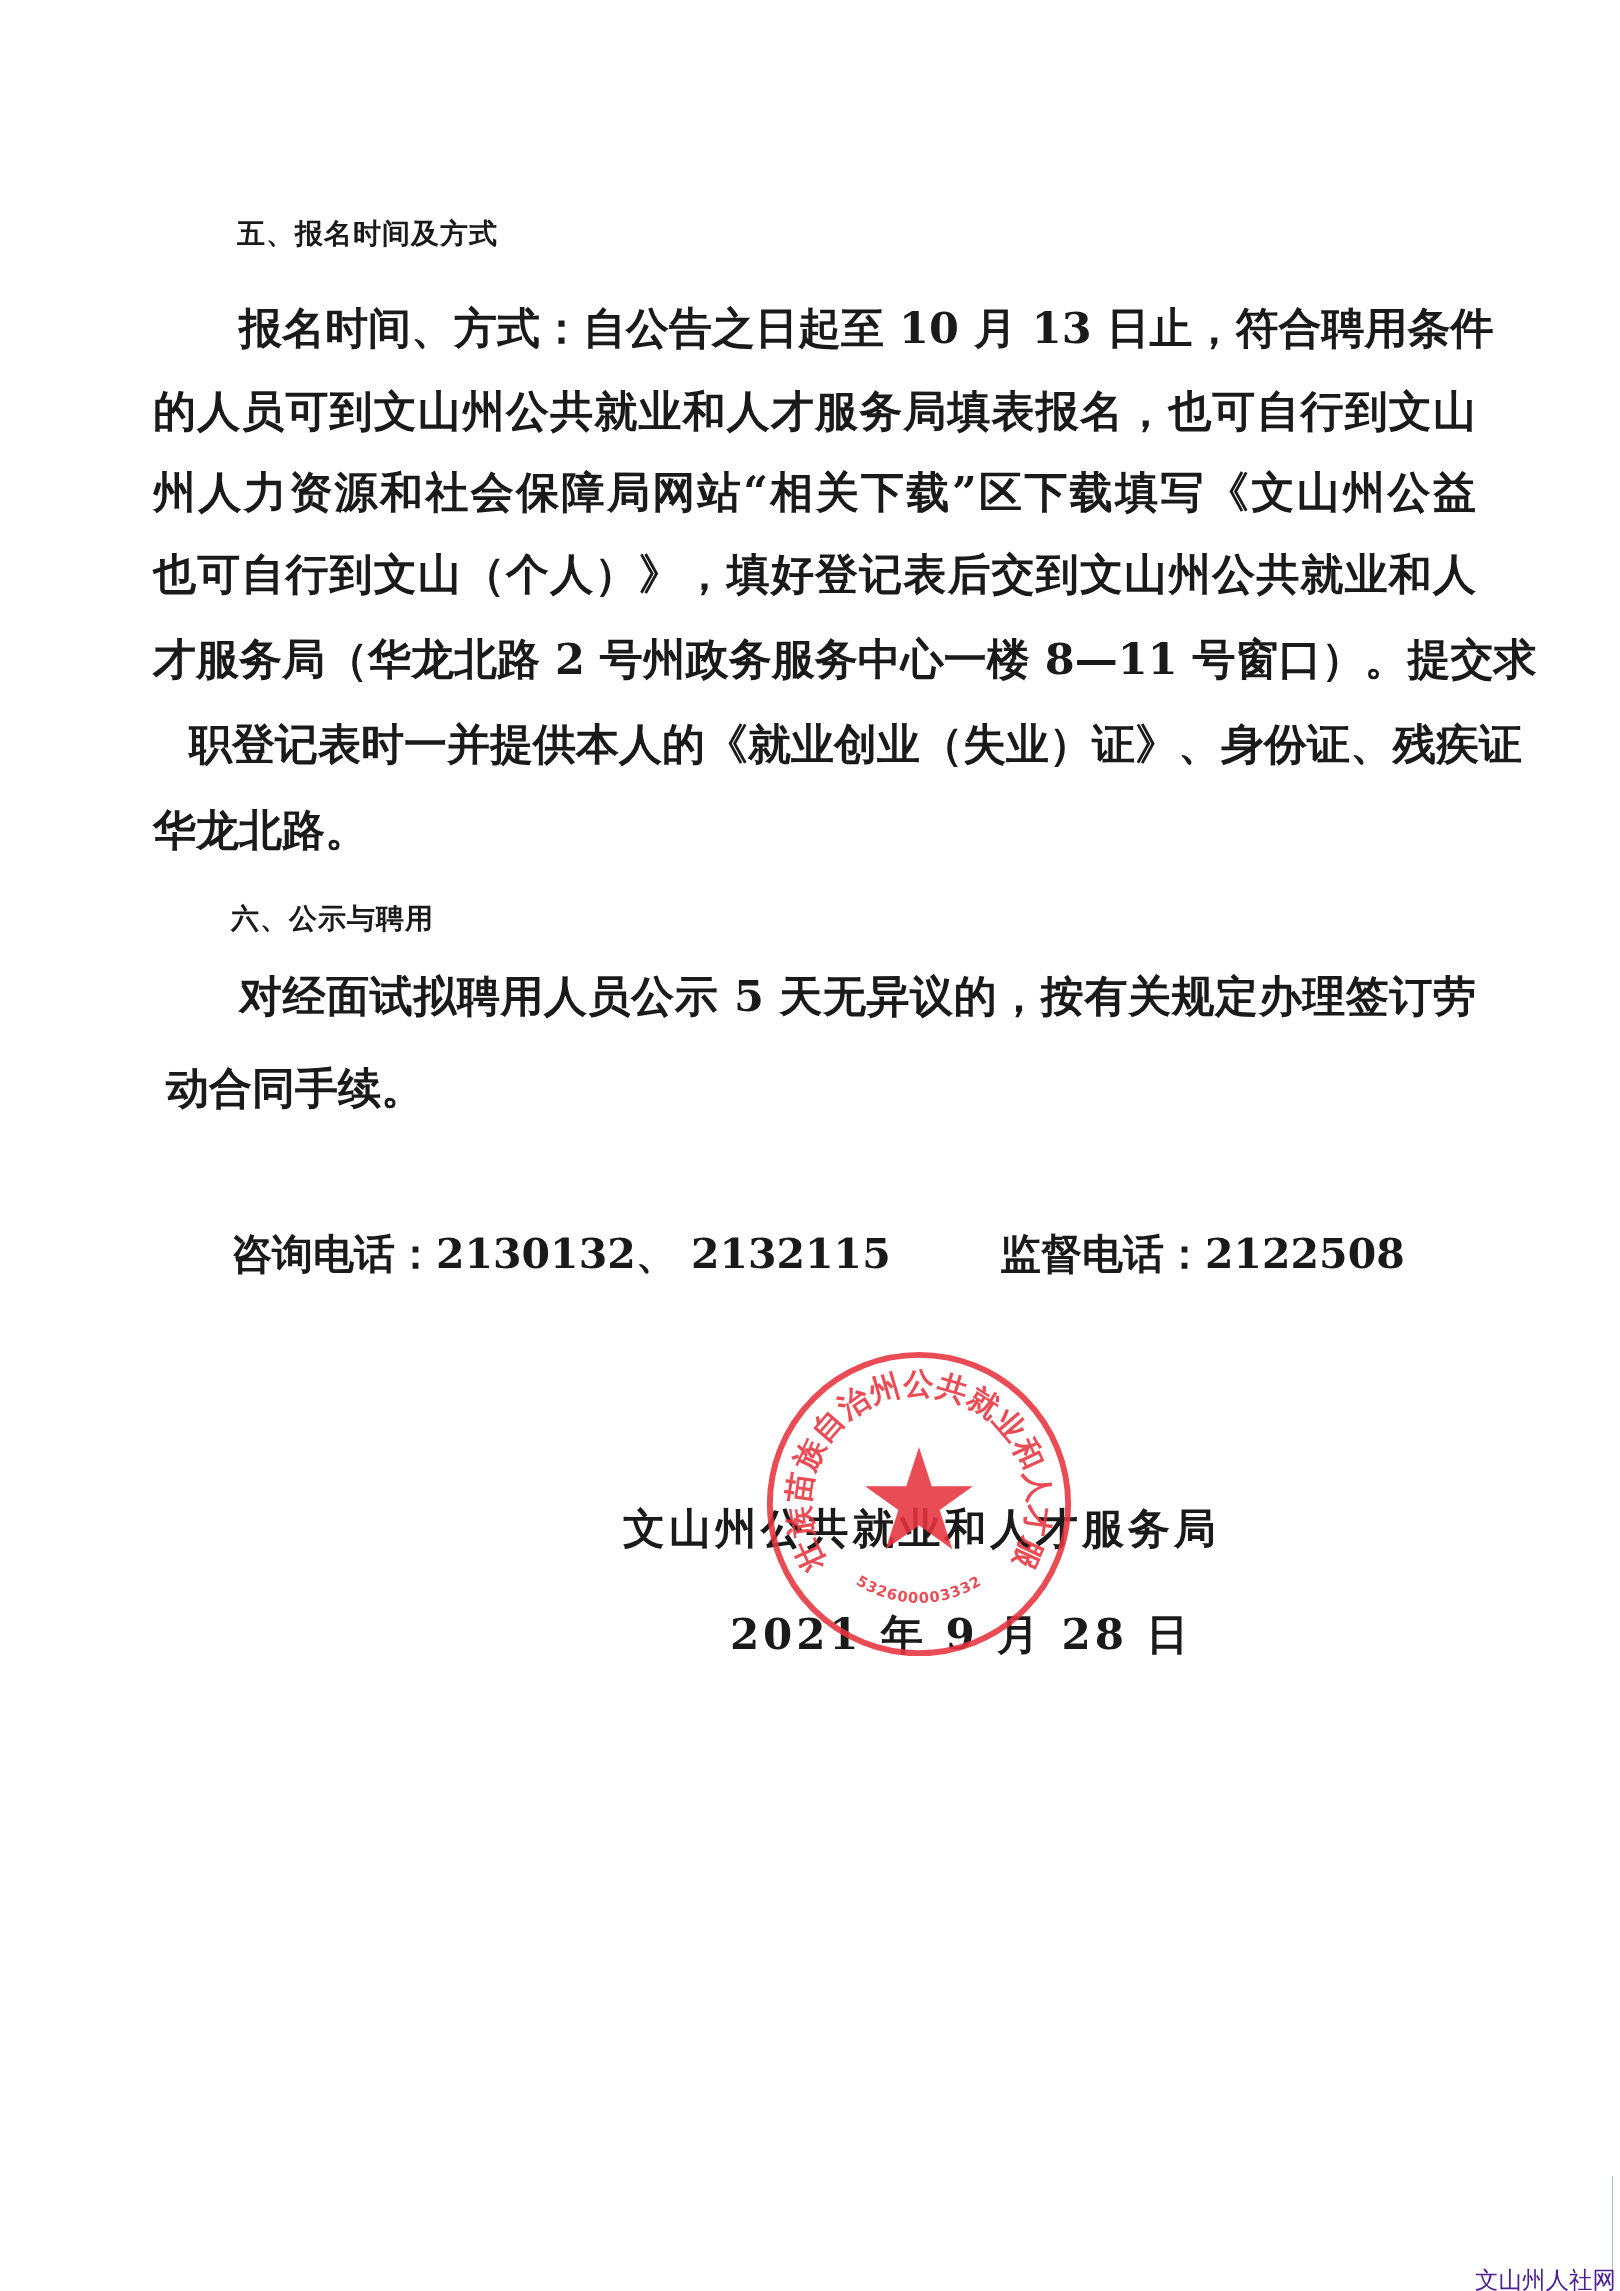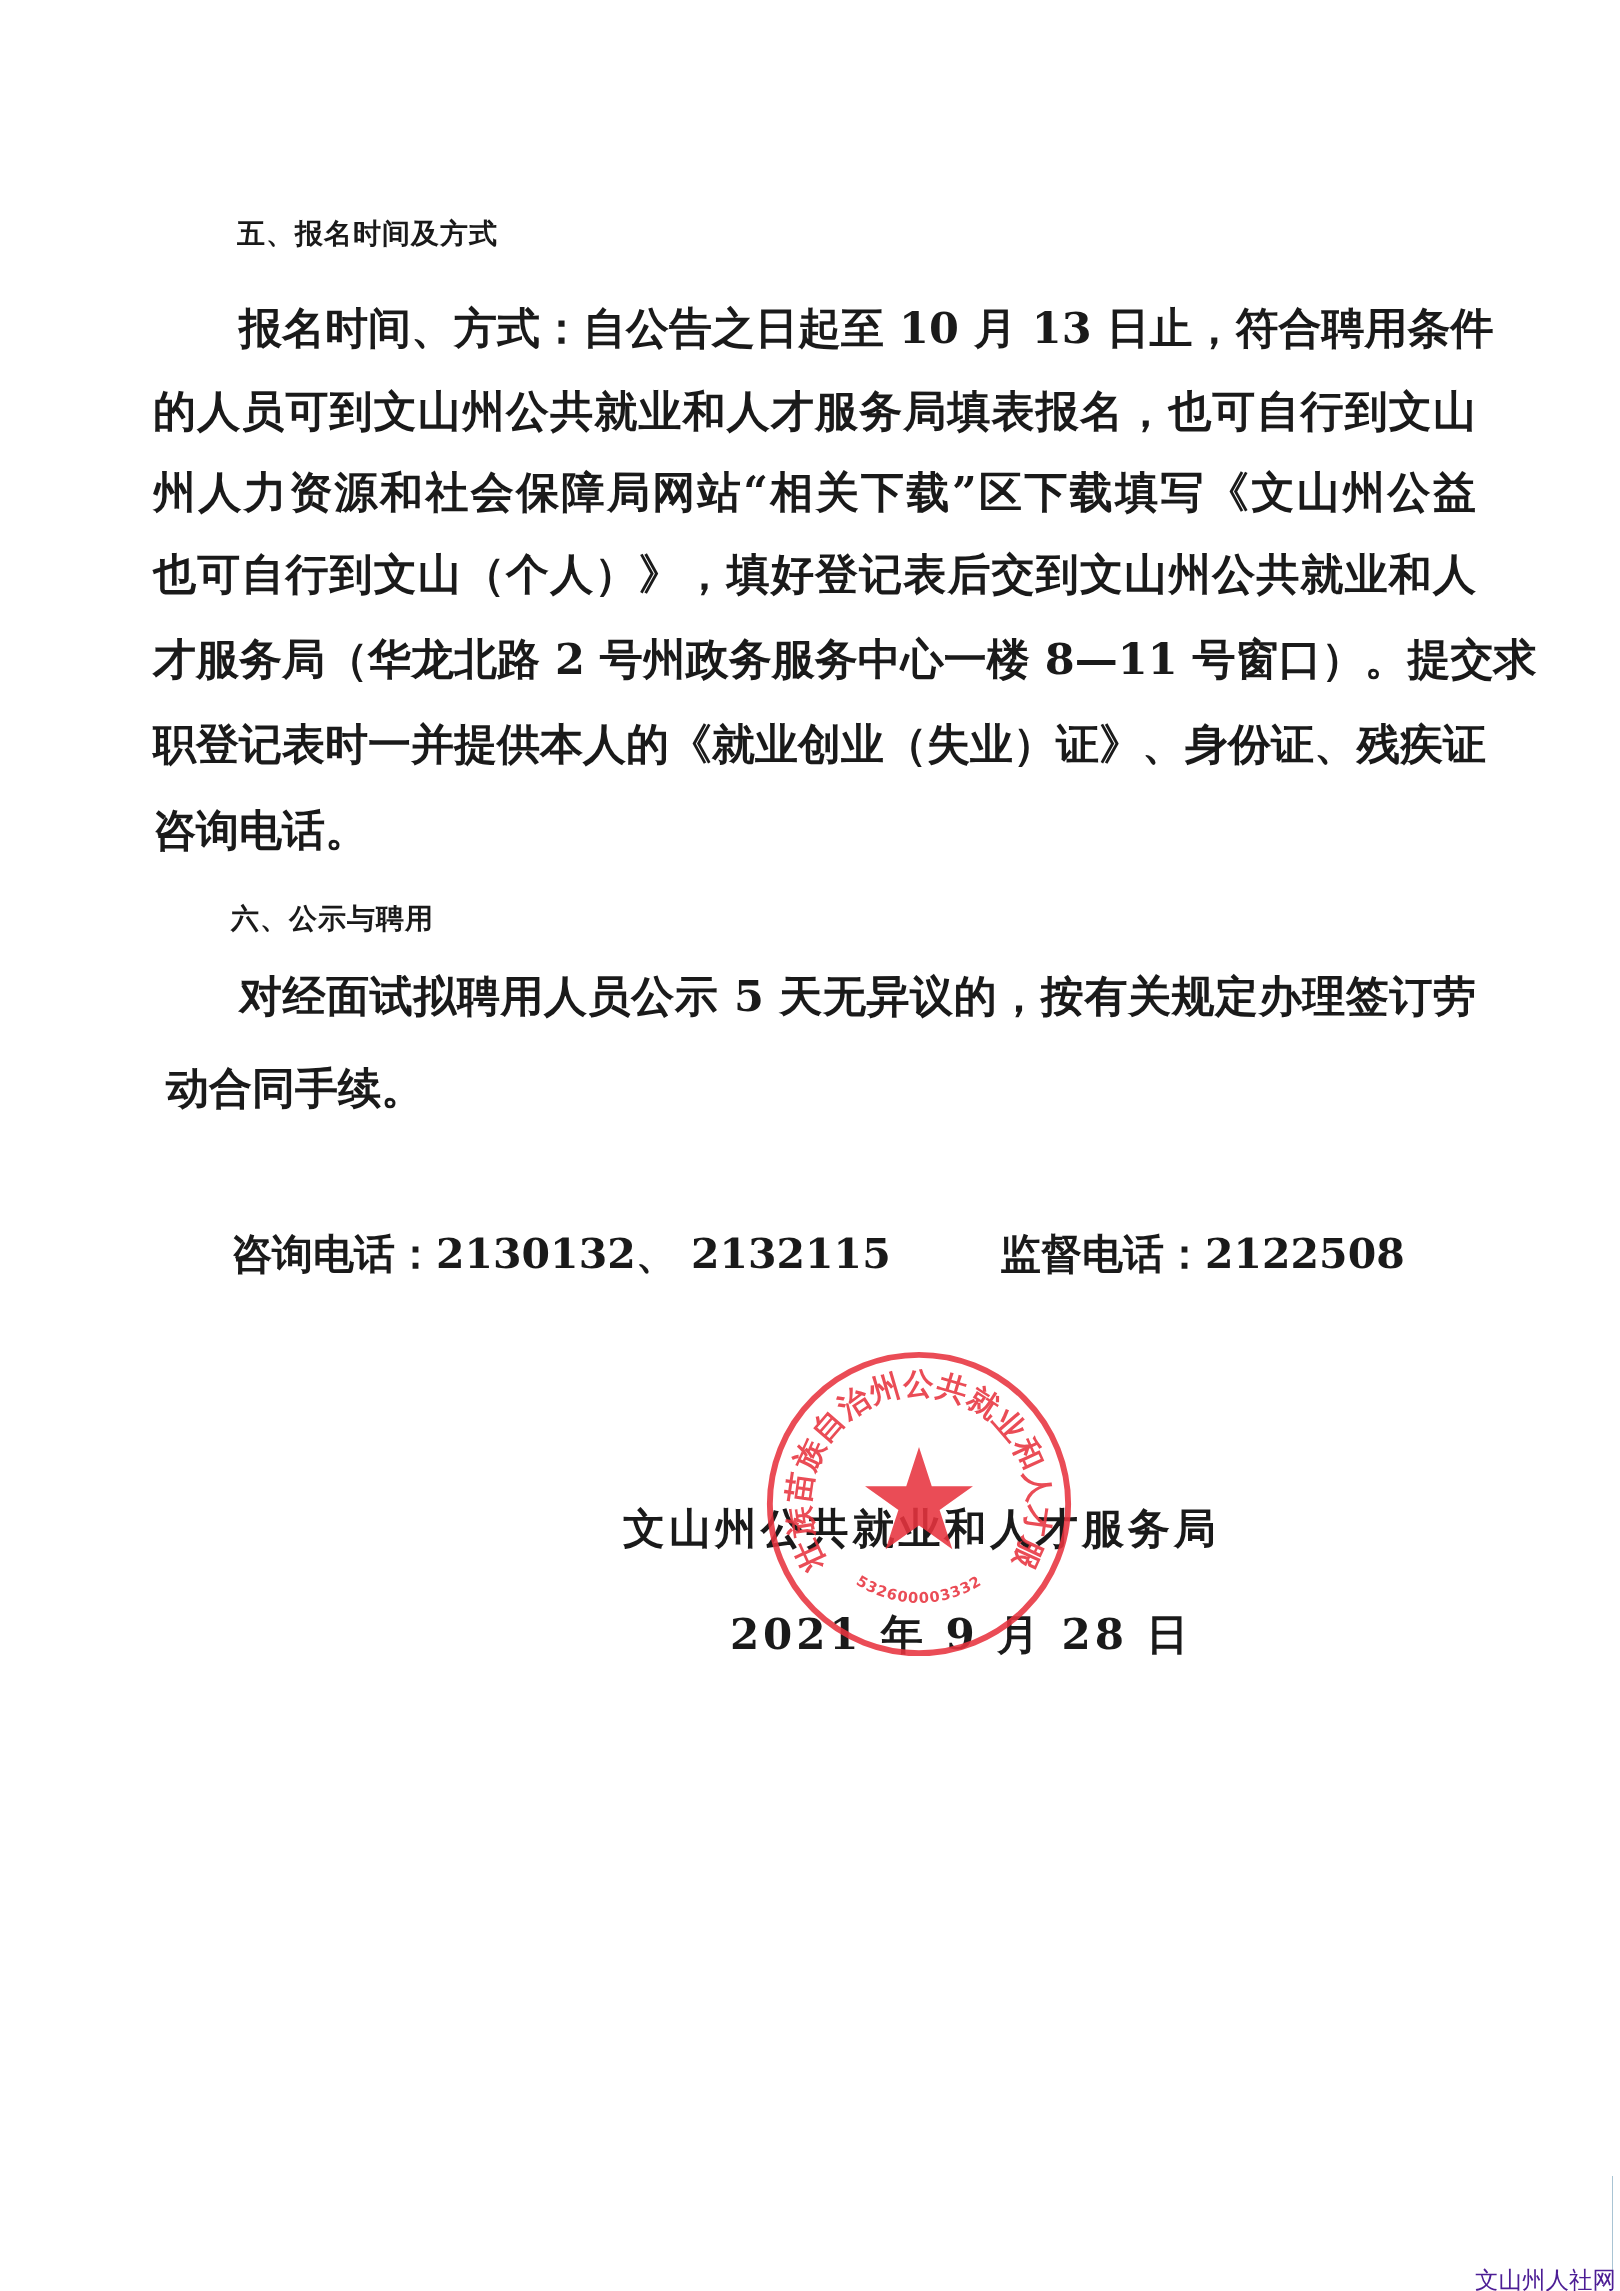--- a/index.html
+++ b/index.html
@@ -23,22 +23,22 @@
 
 <div class="page">
 
   <div class="line heading" style="left:237px; top:206px;">五、报名时间及方式</div>
 
   <div class="line body-line first" style="top:301px;">报名时间、方式：自公告之日起至 10 月 13 日止，符合聘用条件</div>
   <div class="line body-line" style="top:384px;">的人员可到文山州公共就业和人才服务局填表报名，也可自行到文山</div>
   <div class="line body-line" style="top:465px;">州人力资源和社会保障局网站“相关下载”区下载填写《文山州公益</div>
   <div class="line body-line" style="top:547px;">也可自行到文山（个人）》，填好登记表后交到文山州公共就业和人</div>
   <div class="line body-line" style="top:632px;">才服务局（华龙北路 2 号州政务服务中心一楼 8—11 号窗口）。提交求</div>
-  <div class="line body-line" style="top:717px;">职登记表时一并提供本人的《就业创业（失业）证》、身份证、残疾证</div>
-  <div class="line body-line last" style="top:803px;">咨询电话。</div>
+  <div class="line body-line" style="top:717px;margin-left:36px;">职登记表时一并提供本人的《就业创业（失业）证》、身份证、残疾证</div>
+  <div class="line body-line last" style="top:803px;">华龙北路。</div>
 
   <div class="line heading" style="left:231px; top:891px;">六、公示与聘用</div>
 
   <div class="line body-line first" style="top:969px;">对经面试拟聘用人员公示 5 天无异议的，按有关规定办理签订劳</div>
   <div class="line body-line last" style="top:1061px;margin-left:13px;">动合同手续。</div>
 
   <div class="line contact" style="left:231px; top:1227px;">咨询电话：2130132、 2132115</div>
   <div class="line contact" style="left:1000px; top:1227px;">监督电话：2122508</div>
 
   <div class="line sign" style="left:623px; top:1501px;">文山州公共就业和人才服务局</div>

